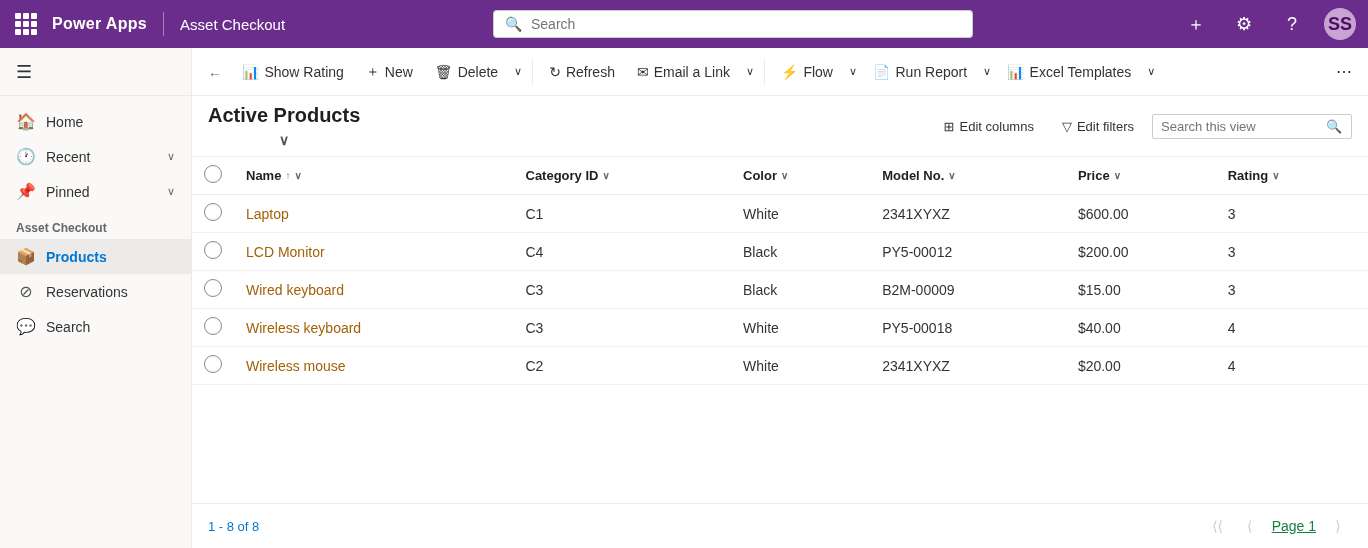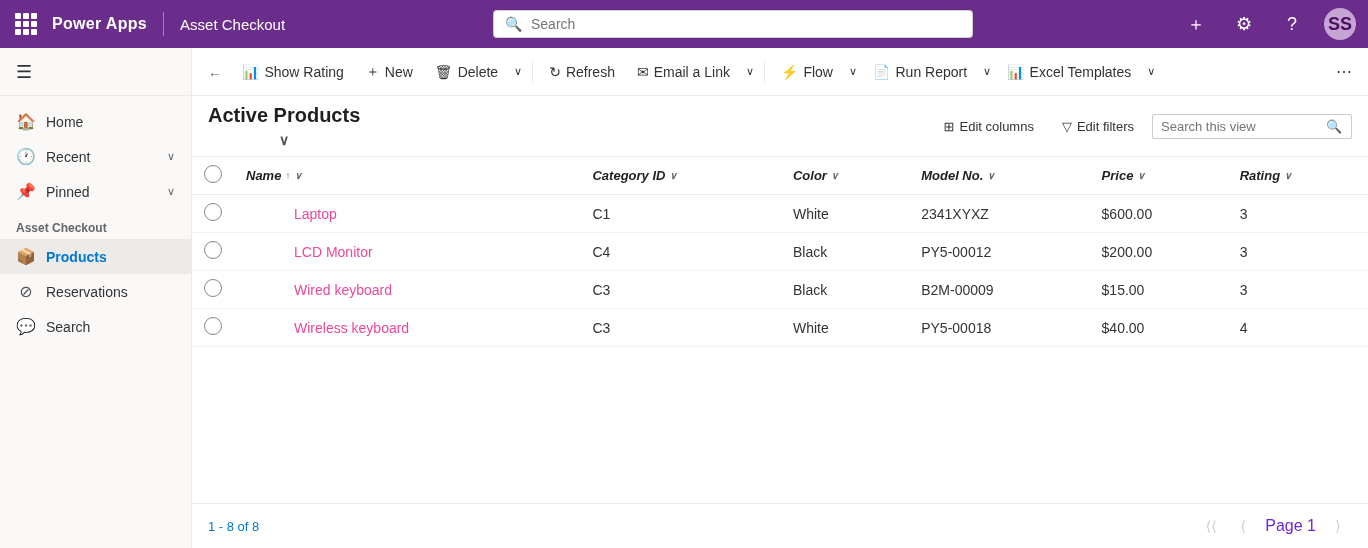--- a/index.html
+++ b/index.html
@@ -275,21 +275,20 @@
       overflow-y: auto;
       overflow-x: hidden;
     }
     table {
       width: 100%;
       border-collapse: collapse;
     }
     thead tr {
       background: white;
       border-bottom: 1px solid #edebe9;
-      font-style: italic;
     }
     thead th {
       padding: 8px 12px;
       text-align: left;
       font-size: 13px;
       font-weight: 600;
       color: #1f1f1f;
       white-space: nowrap;
       position: sticky;
       top: 0;
@@ -319,24 +318,23 @@
     tbody td.col-check {
       text-align: center;
     }
     .row-circle {
       width: 18px; height: 18px;
       border-radius: 50%;
       border: 1px solid #888;
       display: inline-block;
     }
     .link-cell {
-      color: #ec4899;
+      color: #a16207;
       cursor: pointer;
       text-decoration: none;
-      margin-left: 48px;
     }
 
     
     .table-footer {
       display: flex;
       align-items: center;
       padding: 8px 16px;
       border-top: 1px solid #edebe9;
       background: white;
       flex-shrink: 0;
@@ -356,23 +354,24 @@
       display: flex; align-items: center; justify-content: center;
       border-radius: 4px;
       cursor: pointer;
       font-size: 14px;
       color: #333;
       border: none;
       background: transparent;
     }
     .page-btn.disabled { color: #ccc; cursor: default; }
     .page-label {
-      font-size: 16px;
-      color: #6d28d9;
+      font-size: 14px;
+      color: #15803d;
       padding: 0 4px;
+      text-decoration: underline;
     }
 
     
     .checkbox-circle {
       width: 18px; height: 18px;
       border-radius: 50%;
       border: 1.5px solid #888;
       display: inline-flex;
       align-items: center;
       justify-content: center;
@@ -615,20 +614,33 @@
       </td>
       <td>
         <a class="link-cell">Wireless keyboard</a>
       </td>
       <td>C3</td>
       <td>White</td>
       <td>PY5-00018</td>
       <td>$40.00</td>
       <td>4</td>
     </tr>
+            <tr>
+      <td class="col-check">
+        <span class="row-circle"></span>
+      </td>
+      <td>
+        <a class="link-cell">Wireless mouse</a>
+      </td>
+      <td>C2</td>
+      <td>White</td>
+      <td>2341XYXZ</td>
+      <td>$20.00</td>
+      <td>4</td>
+    </tr>
           </tbody>
       </table>
     </div>
 
     <div class="table-footer">
       <span class="pagination-info">1 - 8 of 8</span>
       <div class="pagination-controls">
         <button class="page-btn disabled">⟨⟨</button>
         <button class="page-btn disabled">⟨</button>
         <span class="page-label">Page 1</span>

